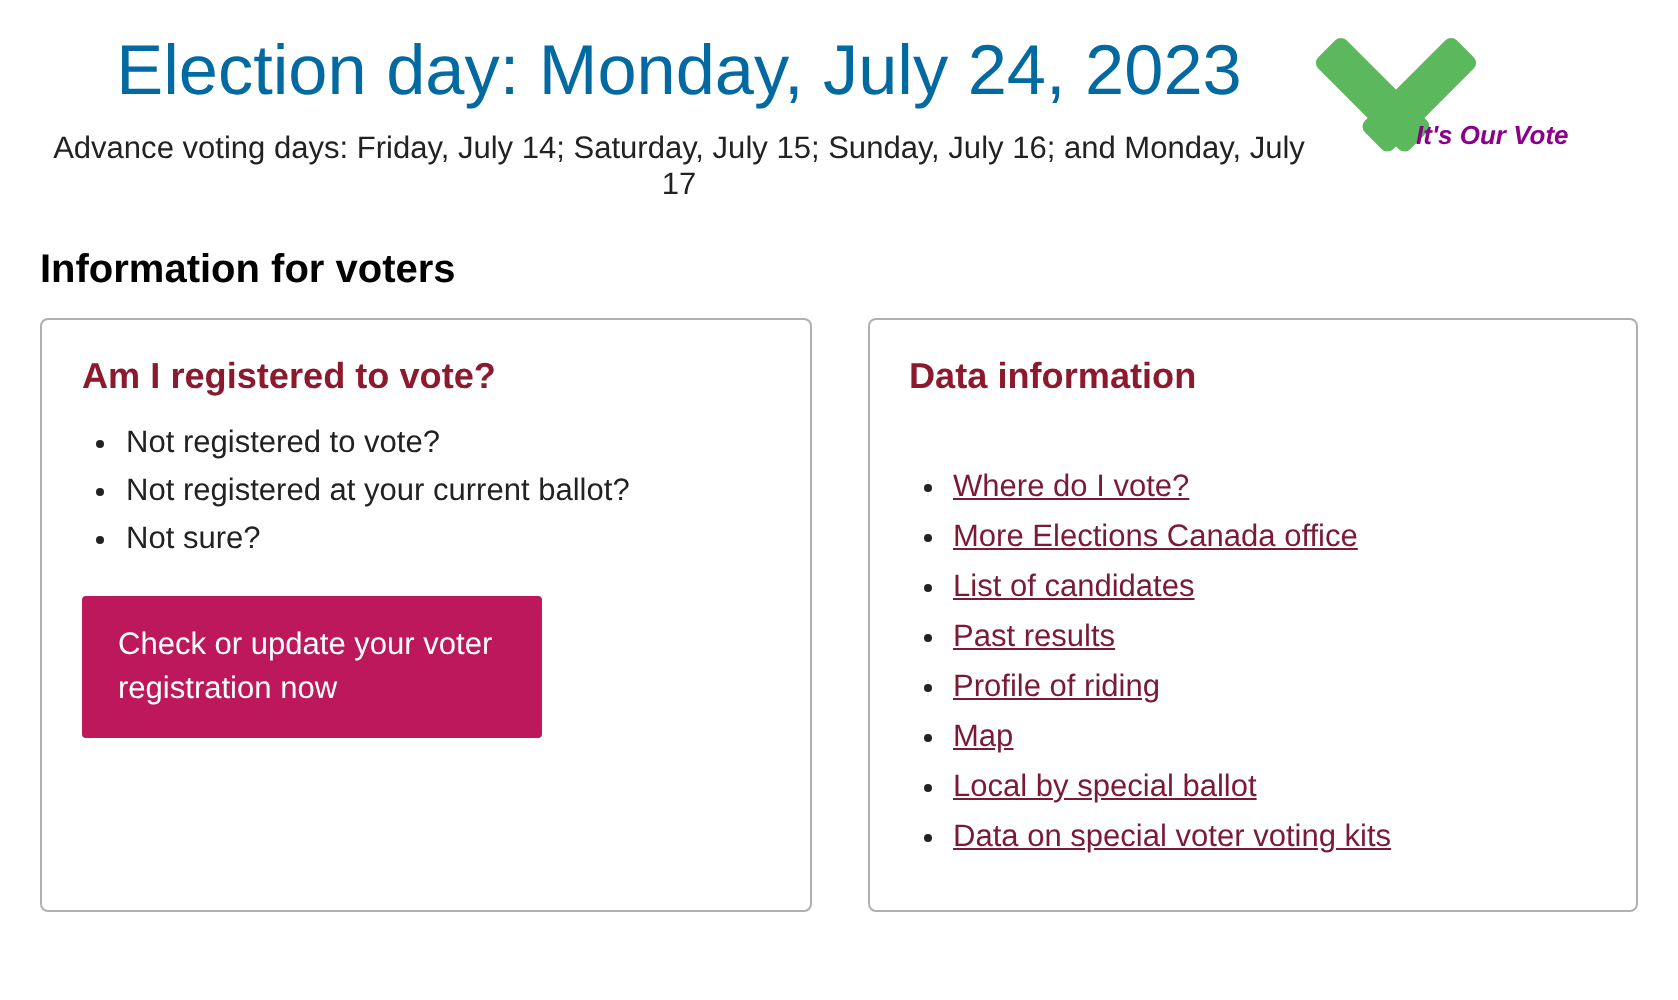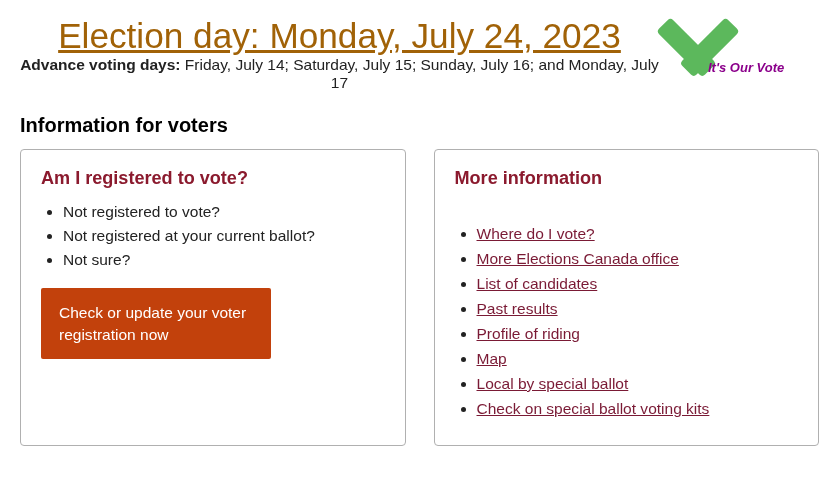--- a/index.html
+++ b/index.html
@@ -23,31 +23,31 @@
     }
 
     .header-area {
       text-align: center;
       padding-right: 160px;
     }
 
     .election-title {
       font-size: 2.2em;
       font-weight: normal;
-      color: #a16207;
-      text-decoration: underline;
+      color: #0369a1;
+      margin-bottom: 10px;
     }
 
     .advance-voting {
       font-size: 0.97em;
       color: #222;
     }
 
     .advance-voting strong {
-      font-weight: bold;
+      font-weight: normal;
       text-align: center;
     }
 
     .logo-area {
       position: absolute;
       top: 10px;
       right: 36px;
       width: 150px;
       display: flex;
       align-items: center;
@@ -123,21 +123,21 @@
       font-size: 0.97em;
     }
 
     .link-list a {
       color: #7a1a35;
       text-decoration: underline;
       cursor: pointer;
     }
 
     .register-btn {
-      background: #c2410c;
+      background: #be185d;
       color: #fff;
       border: none;
       padding: 14px 18px;
       font-size: 0.97em;
       cursor: pointer;
       line-height: 1.4;
       width: 230px;
       text-align: left;
       border-radius: 2px;
       display: block;
@@ -179,28 +179,28 @@
       <div class="card-title">Am I registered to vote?</div>
       <ul class="bullet-list">
         <li>Not registered to vote?</li>
         <li>Not registered at your current ballot?</li>
         <li>Not sure?</li>
       </ul>
       <button class="register-btn">Check or update your voter registration now</button>
     </div>
 
     <div class="card card-right">
-      <div class="card-title">More information</div>
+      <div class="card-title">Data information</div>
       <ul class="link-list">
         <li><a href="#">Where do I vote?</a></li>
         <li><a href="#">More Elections Canada office</a></li>
         <li><a href="#">List of candidates</a></li>
         <li><a href="#">Past results</a></li>
         <li><a href="#">Profile of riding</a></li>
         <li><a href="#">Map</a></li>
         <li><a href="#">Local by special ballot</a></li>
-        <li><a href="#">Check on special ballot voting kits</a></li>
+        <li><a href="#">Data on special voter voting kits</a></li>
       </ul>
     </div>
 
   </div>
 
 </div>
 
 </body></html>

